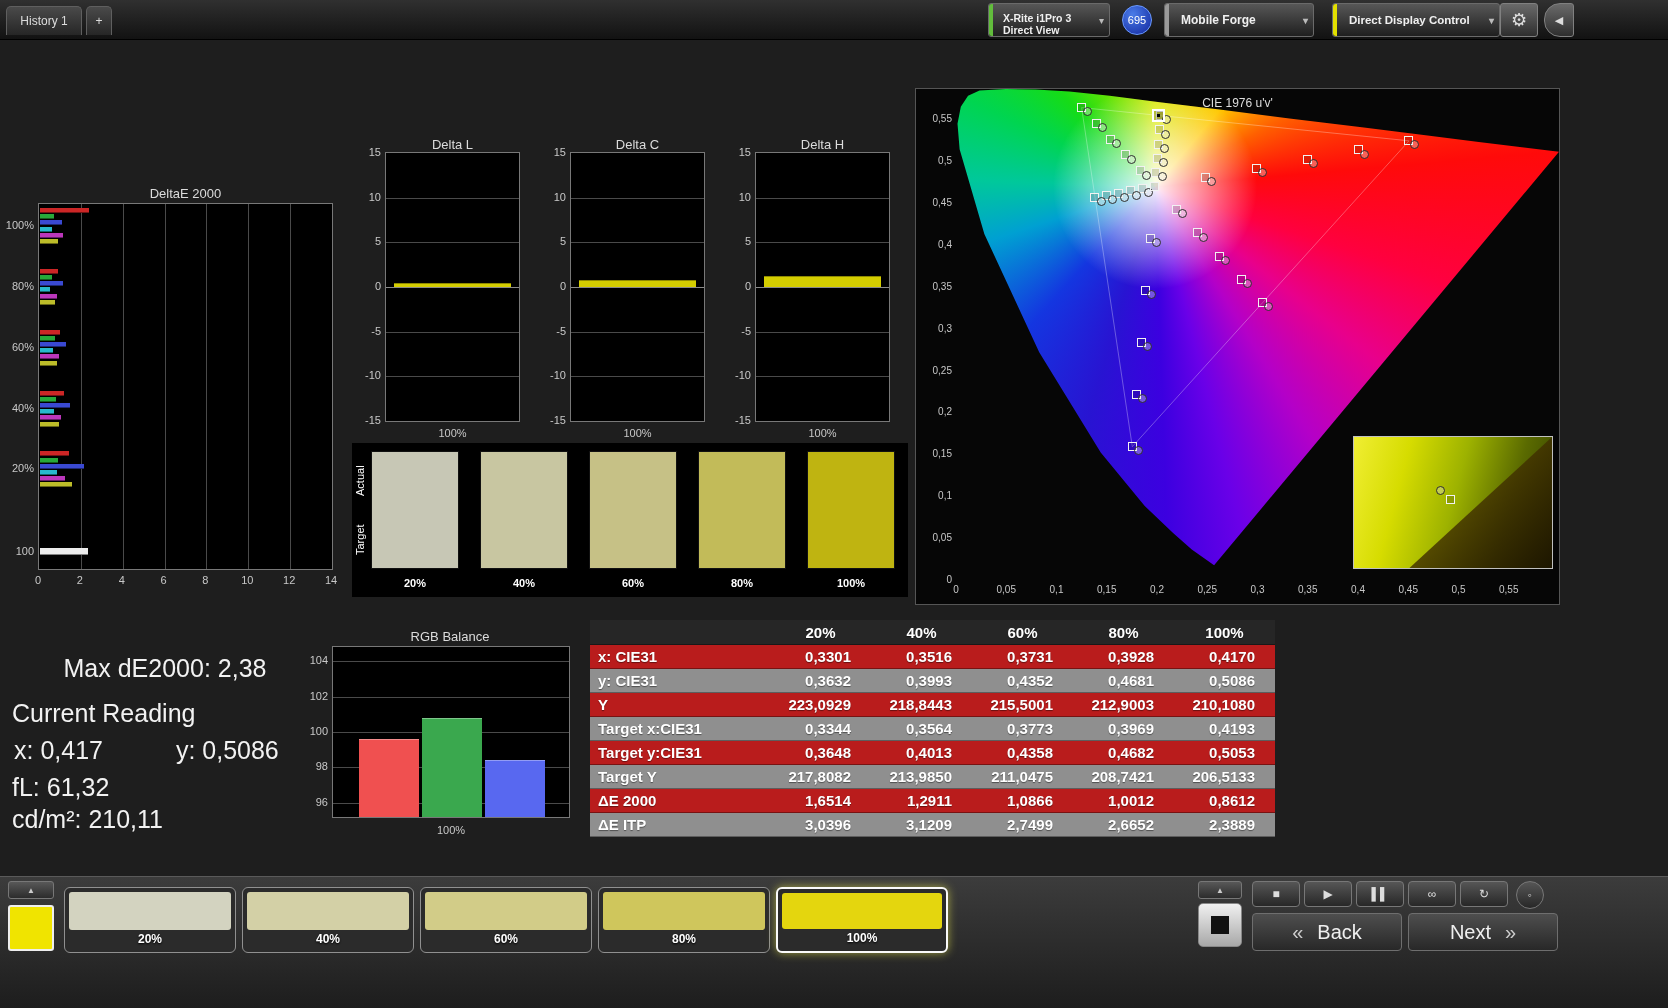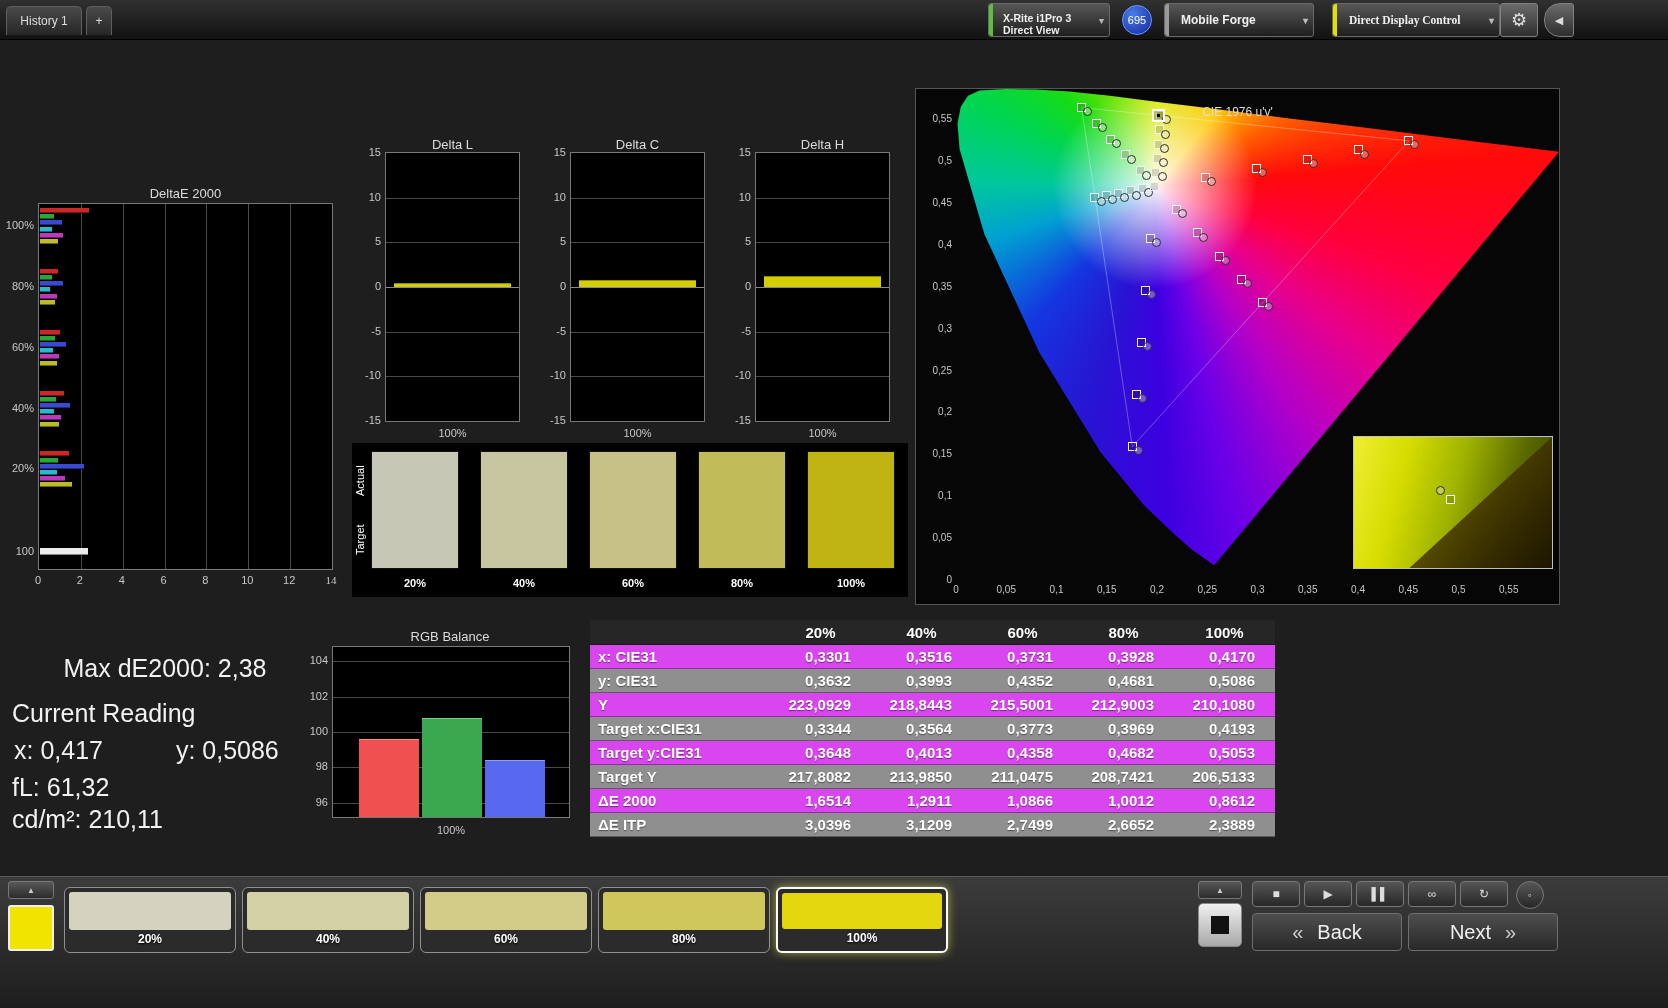--- a/index.html
+++ b/index.html
@@ -34,21 +34,21 @@
   .hgrid{position:absolute;left:0;right:0;height:1px;background:#4a4a4a;}
   .hgrid.zero{background:#8a8a8a;}
   .hbar{position:absolute;}
   
   .swatchstrip{position:absolute;left:352px;top:443px;width:556px;height:154px;background:#000;}
   .vlabel{position:absolute;writing-mode:vertical-rl;transform:rotate(180deg);font-size:11px;color:#fff;
           text-align:center;}
   .mswatch{position:absolute;width:88px;height:118px;border:1px solid #111;}
   
   .cie-panel{position:absolute;left:915px;top:88px;width:645px;height:517px;background:#060606;border:1px solid #555;}
-  .cie-title{position:absolute;left:0;top:16px;width:100%;text-align:center;font-size:12px;color:#ddd;z-index:5;}
+  .cie-title{position:absolute;left:0;top:7px;width:100%;text-align:center;font-size:12px;color:#ddd;z-index:5;}
   .cie-plot{position:absolute;left:40px;top:0;width:603px;height:490px;}
   .horseshoe{position:absolute;left:0;top:0;width:603px;height:490px;
     clip-path:polygon(42.8% 97.2%, 39.1% 94.0%, 36.0% 90.6%, 31.3% 85.1%, 24.0% 74.2%, 13.8% 53.7%,
       4.7% 29.6%, 0.6% 12.3%, 0.25% 7.1%, 0.8% 3.6%, 2.0% 1.4%, 3.9% 0.3%, 8.3% 0%, 13.2% 0.1%,
       18.8% 0.5%, 25.5% 1.4%, 33.8% 2.7%, 43.7% 4.2%, 55.3% 6.0%, 67.3% 7.8%, 78.2% 9.5%,
       86.7% 10.8%, 95.2% 12.1%, 100% 12.8%);
     background:
       radial-gradient(circle 150px at 33% 20%, rgba(255,255,255,.95) 0%, rgba(255,255,255,.55) 30%, rgba(255,255,255,0) 68%),
       conic-gradient(from 0deg at 33% 20%,
         #d8e800 0deg,#ffc800 40deg,#ff6000 62deg,#ff0a0a 85deg,#ff0040 108deg,#e8008c 128deg,
@@ -67,21 +67,21 @@
   .reading{position:absolute;font-size:25px;color:#f2f2f2;}
   
   .dtable{position:absolute;left:590px;top:620px;width:687px;display:grid;
           grid-template-columns:180px repeat(5,101px);grid-template-rows:25px repeat(8,24px);
           font-size:15px;color:#fff;}
   .dcell{display:flex;align-items:center;border-bottom:1px solid rgba(0,0,0,.35);
          text-shadow:0 1px 1px rgba(0,0,0,.45);}
   .dcell.head{background:#262626;font-weight:bold;justify-content:center;}
   .dcell.lab{font-weight:bold;padding-left:8px;}
   .dcell.val{justify-content:flex-end;padding-right:20px;font-weight:bold;}
-  .row-dark{background:#d946ef;}
+  .row-dark{background:#b91c1c;}
   .row-light{background:#8f8f8f;}
   
   .bottombar{position:absolute;left:0;top:876px;width:1668px;height:132px;
              background:linear-gradient(#3c3c3c,#1d1d1d);border-top:1px solid #5a5a5a;}
   .upbtn{position:absolute;top:4px;height:18px;background:linear-gradient(#585858,#2c2c2c);
          border:1px solid #777;border-radius:3px;color:#ccc;font-size:8px;
          display:flex;align-items:center;justify-content:center;}
   .curswatch{position:absolute;left:8px;top:28px;width:46px;height:46px;border:2px solid #eee;border-radius:3px;}
   .bswatch{position:absolute;top:10px;width:172px;height:66px;border:1px solid #909090;border-radius:6px;
            background:#2b2b2b;cursor:pointer;}
@@ -122,21 +122,21 @@
         <span>Direct View</span>
       </span>
       <span class="chev">▾</span>
     </div>
     <div class="badge" style="left:1122px;">695</div>
     <div class="dd" style="left:1164px;width:150px;font-size:12px;font-weight:bold;">
       <span class="strip" style="background: rgb(154, 154, 154);"></span>
       <span style="margin-left:6px;">Mobile Forge</span>
       <span class="chev">▾</span>
     </div>
-    <div class="dd" style="left:1332px;width:168px;font-size:11.5px;font-weight:bold;font-family:Liberation Serif, serif;">
+    <div class="dd" style="left:1332px;width:168px;font-size:11.5px;font-weight:bold;">
       <span class="strip" style="background: rgb(227, 224, 0);"></span>
       <span style="margin-left:6px;">Direct Display Control</span>
       <span class="chev">▾</span>
     </div>
     <div class="sqbtn" style="left:1500px;width:38px;font-size:18px;">
       <span>⚙</span>
     </div>
     <div class="sqbtn" style="left:1544px;width:30px;border-radius:16px 3px 3px 16px;font-size:11px;">
       <span>◀</span>
     </div>
@@ -192,21 +192,21 @@
       <div class="ticklab" style="left: 0px; width: 34px; text-align: right; top: 342.167px;">100</div>
     </div>
   <div style="position:absolute;left:38px;top:574px;width:295px;height:14px;">
       <div class="ticklab" style="left: -12px; top: 0px; width: 24px; text-align: center;">0</div>
       <div class="ticklab" style="left: 29.8571px; top: 0px; width: 24px; text-align: center;">2</div>
       <div class="ticklab" style="left: 71.7143px; top: 0px; width: 24px; text-align: center;">4</div>
       <div class="ticklab" style="left: 113.571px; top: 0px; width: 24px; text-align: center;">6</div>
       <div class="ticklab" style="left: 155.429px; top: 0px; width: 24px; text-align: center;">8</div>
       <div class="ticklab" style="left: 197.286px; top: 0px; width: 24px; text-align: center;">10</div>
       <div class="ticklab" style="left: 239.143px; top: 0px; width: 24px; text-align: center;">12</div>
-      <div class="ticklab" style="left: 281px; top: 0px; width: 24px; text-align: center; font-family: Liberation Serif, serif;">14</div>
+      <div class="ticklab" style="left: 281px; top: 0px; width: 24px; text-align: center;">14</div>
     </div>
 
   <div class="swatchstrip"></div>
   <div class="vlabel" style="left:354px;top:451px;height:59px;">Actual</div>
   <div class="vlabel" style="left:354px;top:510px;height:59px;">Target</div>
 
   <div class="cie-panel">
     <div class="cie-title">CIE 1976 u'v'</div>
     <div class="cie-plot">
       <div class="horseshoe"></div>

